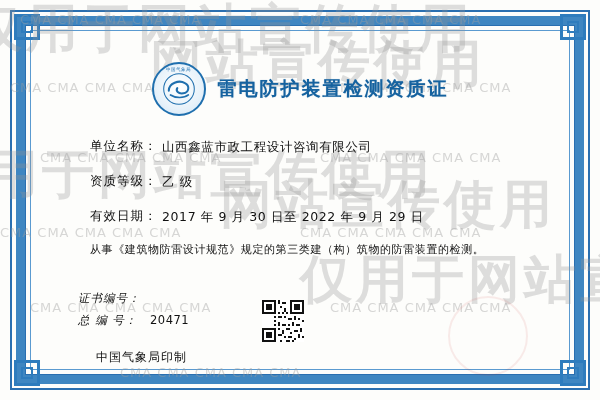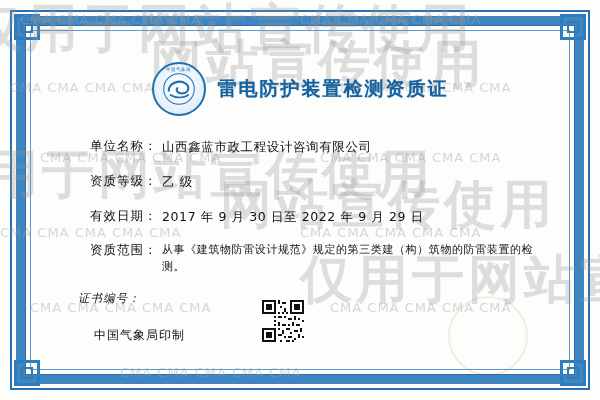--- a/index.html
+++ b/index.html
@@ -283,29 +283,32 @@
     </div>
     <div class="field-row">
       <div class="field-label">资质等级：</div>
       <div class="field-value">乙 级</div>
     </div>
     <div class="field-row">
       <div class="field-label">有效日期：</div>
       <div class="field-value">2017 年 9 月 30 日至 2022 年 9 月 29 日</div>
     </div>
     <div class="field-row scope">
-      <div class="field-label">资质范围：</div>
       <div class="field-value">从事《建筑物防雷设计规范》规定的第三类建（构）筑物的防雷装置的检测。</div>
     </div>
   </div>
 
   <div class="lower">
     <div class="lower-left">
       <div class="ll-row">
         <span class="ll-label">证书编号：</span>
+      </div>
+      <div class="ll-row">
+        <span class="ll-label">总 编 号：</span>
+        <span class="ll-value">20471</span>
       </div>
       <div class="issuer">中国气象局印制</div>
     </div>
 
   </div>
 
   <div class="qr">
     <svg width="42" height="42" viewBox="0 0 21 21" shape-rendering="crispEdges">
       <rect width="21" height="21" fill="#ffffff"></rect>
       <g fill="#111111">

